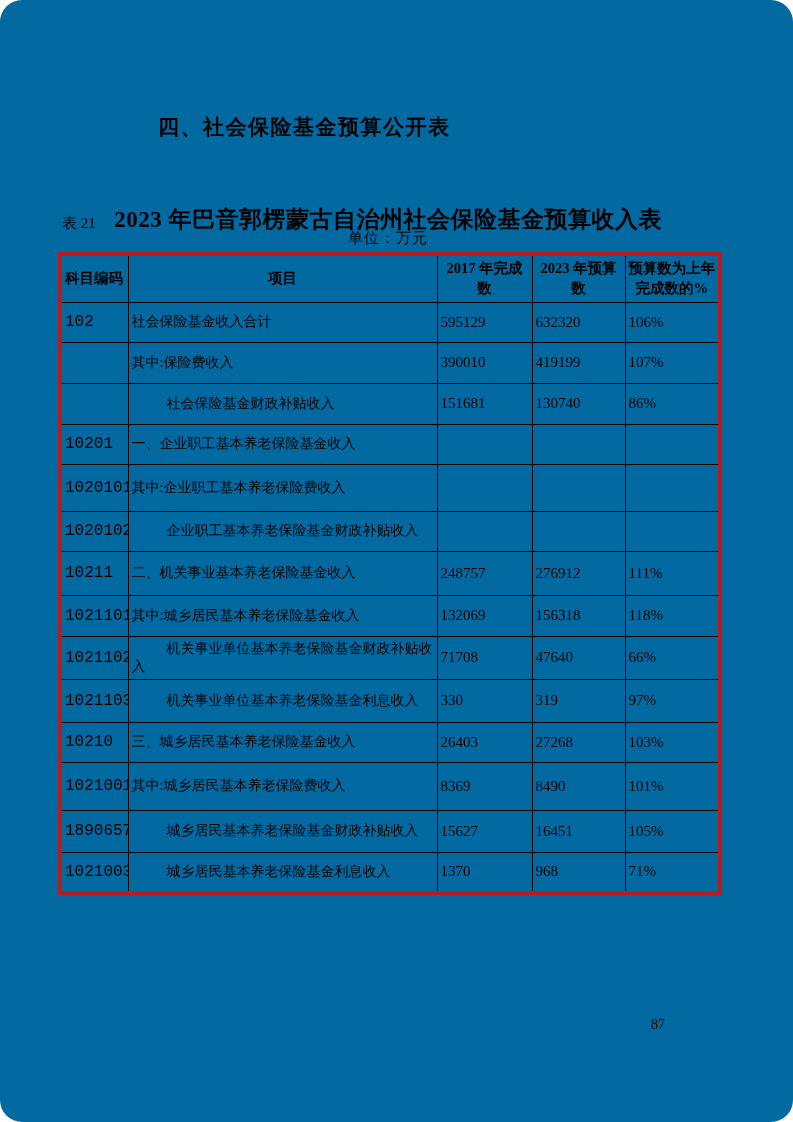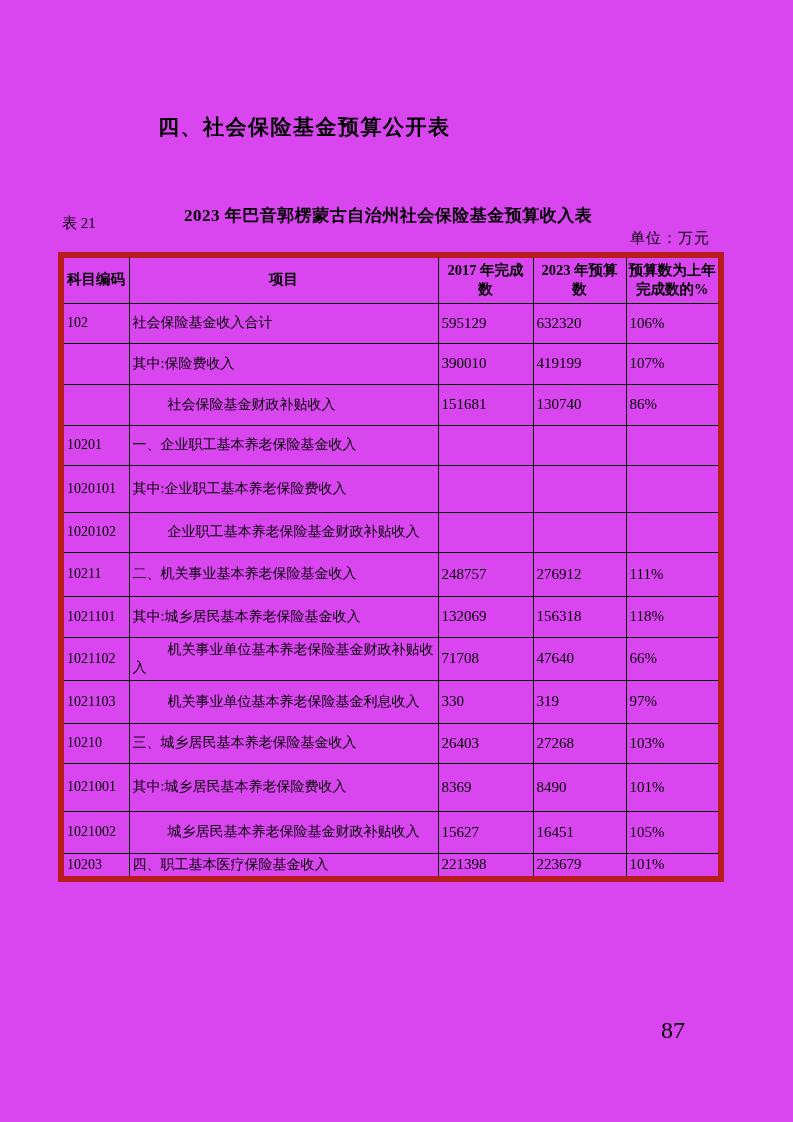--- a/index.html
+++ b/index.html
@@ -1,70 +1,70 @@
 <!DOCTYPE html>
 <html><head>
 <meta charset="utf-8">
 <style>
   * { margin:0; padding:0; box-sizing:border-box; }
   html, body { background:#ffffff; }
   .page {
     position:relative;
     width:793px; height:1122px;
     margin:0 auto;
-    background:#d946ef;
+    background:#0369a1;
     color:#000000;
     font-family:"Liberation Serif","DejaVu Serif",serif;
     overflow:hidden;
+    border-radius:22px;
   }
   .section-heading {
     position:absolute; left:158px; top:113px;
     font-size:21px; font-weight:700; letter-spacing:1.5px;
   }
   .table-label {
     position:absolute; left:62px; top:190px;
     font-size:15px;
     margin-top:24px;
   }
   .table-title {
     position:absolute; left:58px; top:204px; width:660px;
-    text-align:center; font-size:17px; font-weight:700; letter-spacing:0.5px;
+    text-align:center; font-size:23px; font-weight:700; letter-spacing:0.5px;
   }
   .unit-label {
-    position:absolute; left:50px; top:229px; width:660px;
-    text-align:right; font-size:15px; letter-spacing:1px;
+    position:absolute; left:58px; top:229px; width:660px;
+    text-align:center; font-size:15px; letter-spacing:1px;
   }
   table.budget {
     position:absolute; left:58px; top:252px; width:660px;
     border-collapse:collapse; table-layout:fixed;
-    border:6px solid #b91c1c;
+    border:4px solid #b91c1c;
   }
   .budget th, .budget td {
     border:1px solid #000;
     padding:0 3px;
     vertical-align:middle;
     overflow:hidden;
     color:#000;
   }
   .budget thead tr { height:48px; }
   .budget th {
     font-size:14.5px; font-weight:700; text-align:center; line-height:1.35;
     padding:0 2px;
   }
   .budget th.col-code { text-align:left; padding-left:3px; }
   .budget td { font-size:14px; line-height:1.25; text-align:left; }
-  .budget td.code { font-size:14px; }
+  .budget td.code { font-size:16px;font-family:Liberation Mono, monospace; }
   .budget td.val  { font-size:15px; }
   .budget td.item.indent { text-indent:35px; }
   .h26{height:26px} .h40{height:40px} .h41{height:41px} .h42{height:42px}
   .h43{height:43px} .h44{height:44px} .h47{height:47px} .h48{height:48px}
   .page-number {
     position:absolute; left:651px; top:1017px;
-    font-size:24px;
-    margin-left:10px;
+    font-size:14px;
   }
 </style>
 </head>
 <body>
 
 <div class="page">
 
   <div class="section-heading">四、社会保险基金预算公开表</div>
 
   <div class="table-label">表 21</div>
@@ -169,31 +169,31 @@
         <td class="val">103%</td>
       </tr>
       <tr class="h48">
         <td class="code">1021001</td>
         <td class="item">其中:城乡居民基本养老保险费收入</td>
         <td class="val">8369</td>
         <td class="val">8490</td>
         <td class="val">101%</td>
       </tr>
       <tr class="h42">
-        <td class="code">1021002</td>
+        <td class="code">1890657</td>
         <td class="item indent">城乡居民基本养老保险基金财政补贴收入</td>
         <td class="val">15627</td>
         <td class="val">16451</td>
         <td class="val">105%</td>
       </tr>
-      <tr class="h26">
-        <td class="code">10203</td>
-        <td class="item">四、职工基本医疗保险基金收入</td>
-        <td class="val">221398</td>
-        <td class="val">223679</td>
-        <td class="val">101%</td>
+      <tr class="h41">
+        <td class="code">1021003</td>
+        <td class="item indent">城乡居民基本养老保险基金利息收入</td>
+        <td class="val">1370</td>
+        <td class="val">968</td>
+        <td class="val">71%</td>
       </tr>
     </tbody>
   </table>
 
   <div class="page-number">87</div>
 
 </div>
 
 </body></html>

